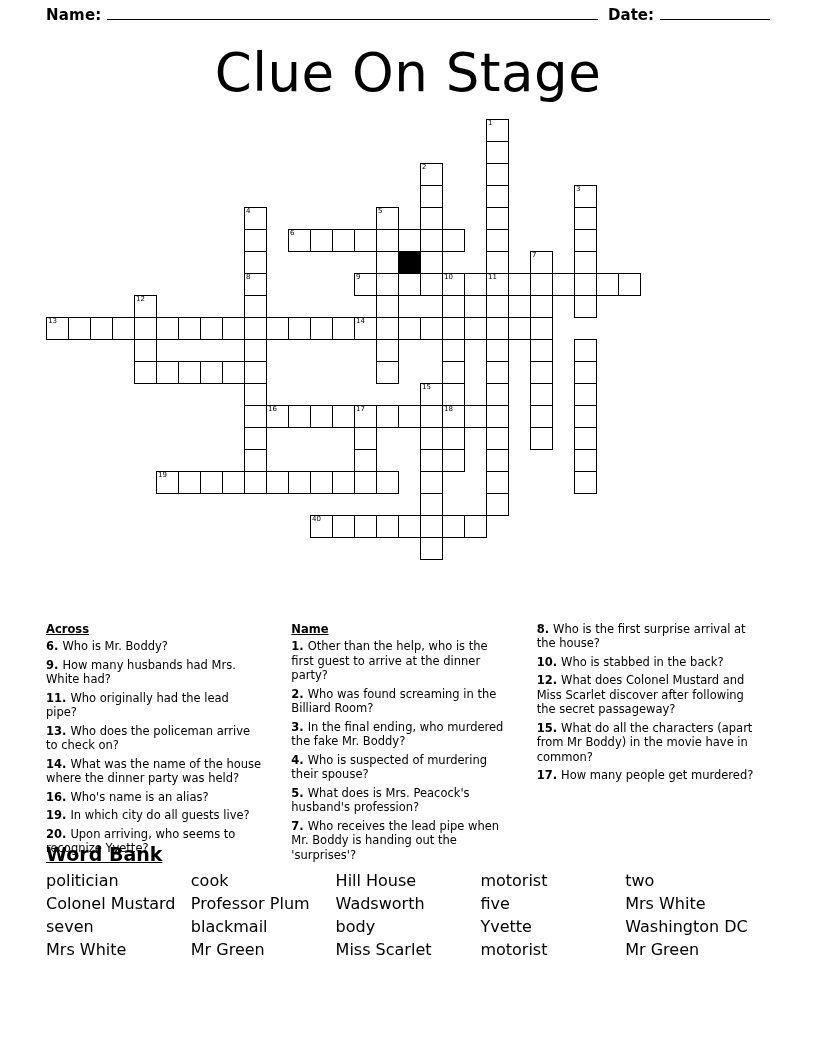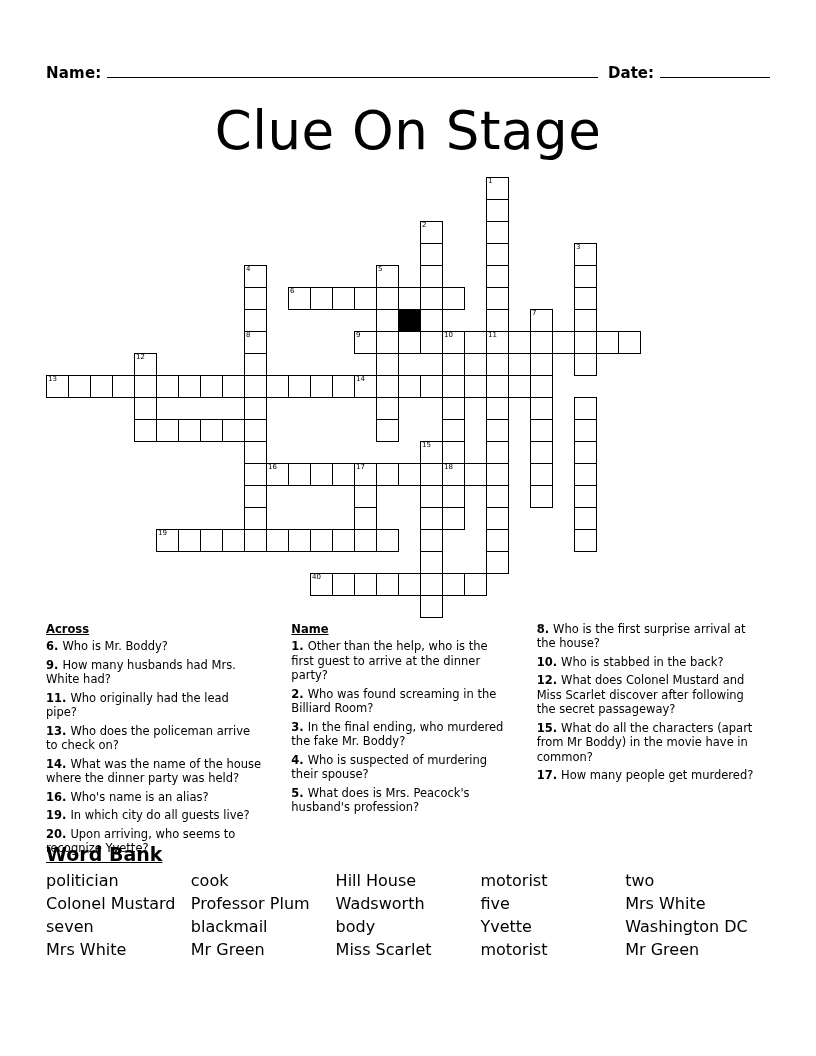--- a/index.html
+++ b/index.html
@@ -13,37 +13,37 @@
     background: #ffffff;
     font-family: "DejaVu Sans", sans-serif;
     color: #000000;
     position: relative;
     overflow: hidden;
   }
   .page {
     position: relative;
     width: 816px;
     height: 896px;
-    padding: 16px 46px;
+    padding: 0 46px;
   }
   
   .header-row {
     display: flex;
     align-items: baseline;
     padding-top: 6px;
     font-size: 15px;
   }
   .name-label { font-weight: bold; letter-spacing: 0.2px; }
   .name-line {
     flex: 1 1 auto;
     border-bottom: 1.4px solid #000;
     margin: 0 10px 0 6px;
     height: 14px;
   }
-  .date-label { font-weight: bold; margin-top: 42px; }
+  .date-label { font-weight: bold; }
   .date-line {
     width: 110px;
     border-bottom: 1.4px solid #000;
     margin-left: 6px;
     height: 14px;
   }
   
   .title {
     text-align: center;
     font-size: 53px;
@@ -346,20 +346,21 @@
         </div>
     </div>
     <div class="clue-col">
       <div class="clue-head">Name</div>
       <div id="down-list-1">
           <div class="clue"><b>1. </b><span>Other than the help, who is the first guest to arrive at the dinner party?</span></div>
           <div class="clue"><b>2. </b><span>Who was found screaming in the Billiard Room?</span></div>
           <div class="clue"><b>3. </b><span>In the final ending, who murdered the fake Mr. Boddy?</span></div>
           <div class="clue"><b>4. </b><span>Who is suspected of murdering their spouse?</span></div>
           <div class="clue"><b>5. </b><span>What does is Mrs. Peacock's husband's profession?</span></div>
+          <div class="clue"><b>7. </b><span>Who receives the lead pipe when Mr. Boddy is handing out the 'surprises'?</span></div>
         </div>
     </div>
     <div class="clue-col">
       <div class="spacer-head"></div>
       <div id="down-list-2">
           <div class="clue"><b>8. </b><span>Who is the first surprise arrival at the house?</span></div>
           <div class="clue"><b>10. </b><span>Who is stabbed in the back?</span></div>
           <div class="clue"><b>12. </b><span>What does Colonel Mustard and Miss Scarlet discover after following the secret passageway?</span></div>
           <div class="clue"><b>15. </b><span>What do all the characters (apart from Mr Boddy) in the movie have in common?</span></div>
           <div class="clue"><b>17. </b><span>How many people get murdered?</span></div>

